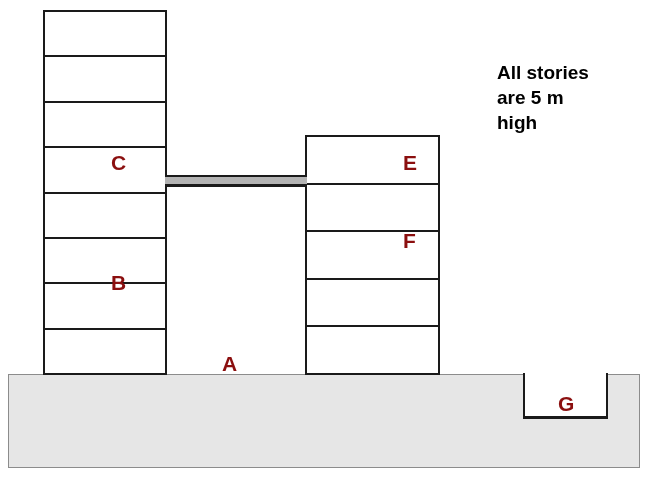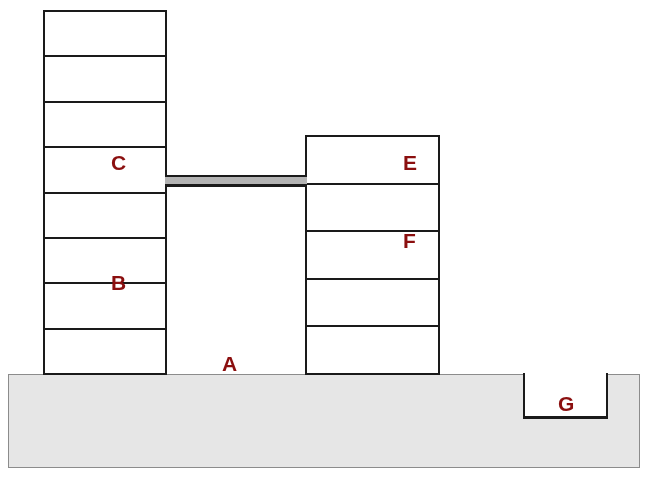--- a/index.html
+++ b/index.html
@@ -148,14 +148,19 @@
 
   <div class="bridge"></div>
 
   <span class="label label-c">C</span>
   <span class="label label-b">B</span>
   <span class="label label-a">A</span>
   <span class="label label-e">E</span>
   <span class="label label-f">F</span>
   <span class="label label-g">G</span>
 
+  <div class="note">
+    <span class="note-line">All stories</span>
+    <span class="note-line">are 5 m</span>
+    <span class="note-line">high</span>
+  </div>
 
 </div>
 
 </body></html>

